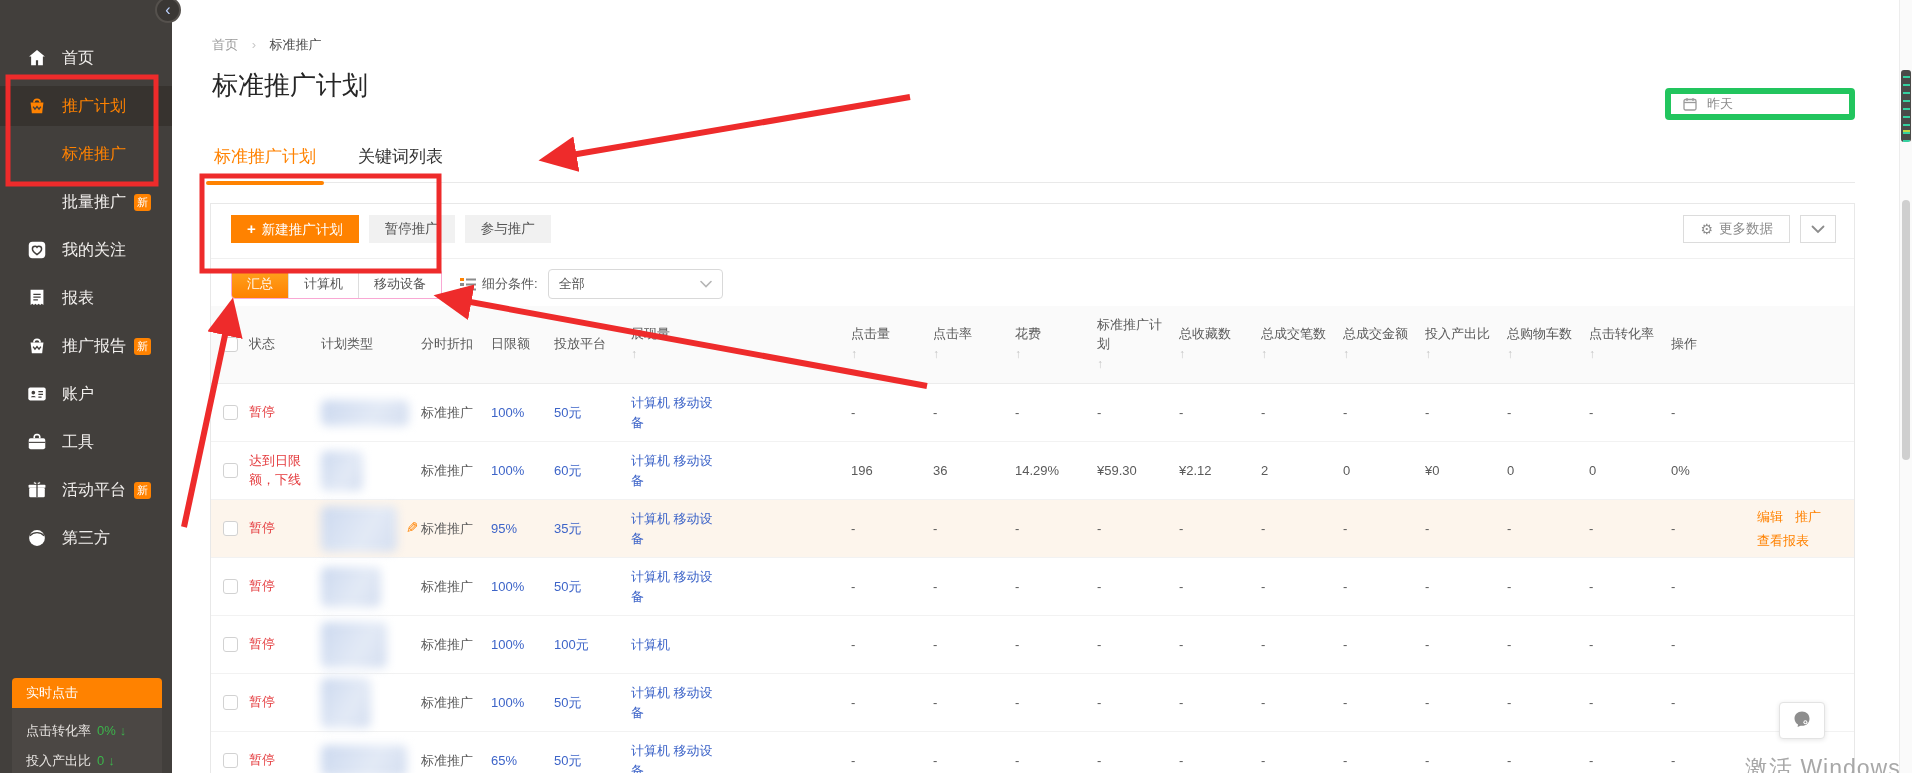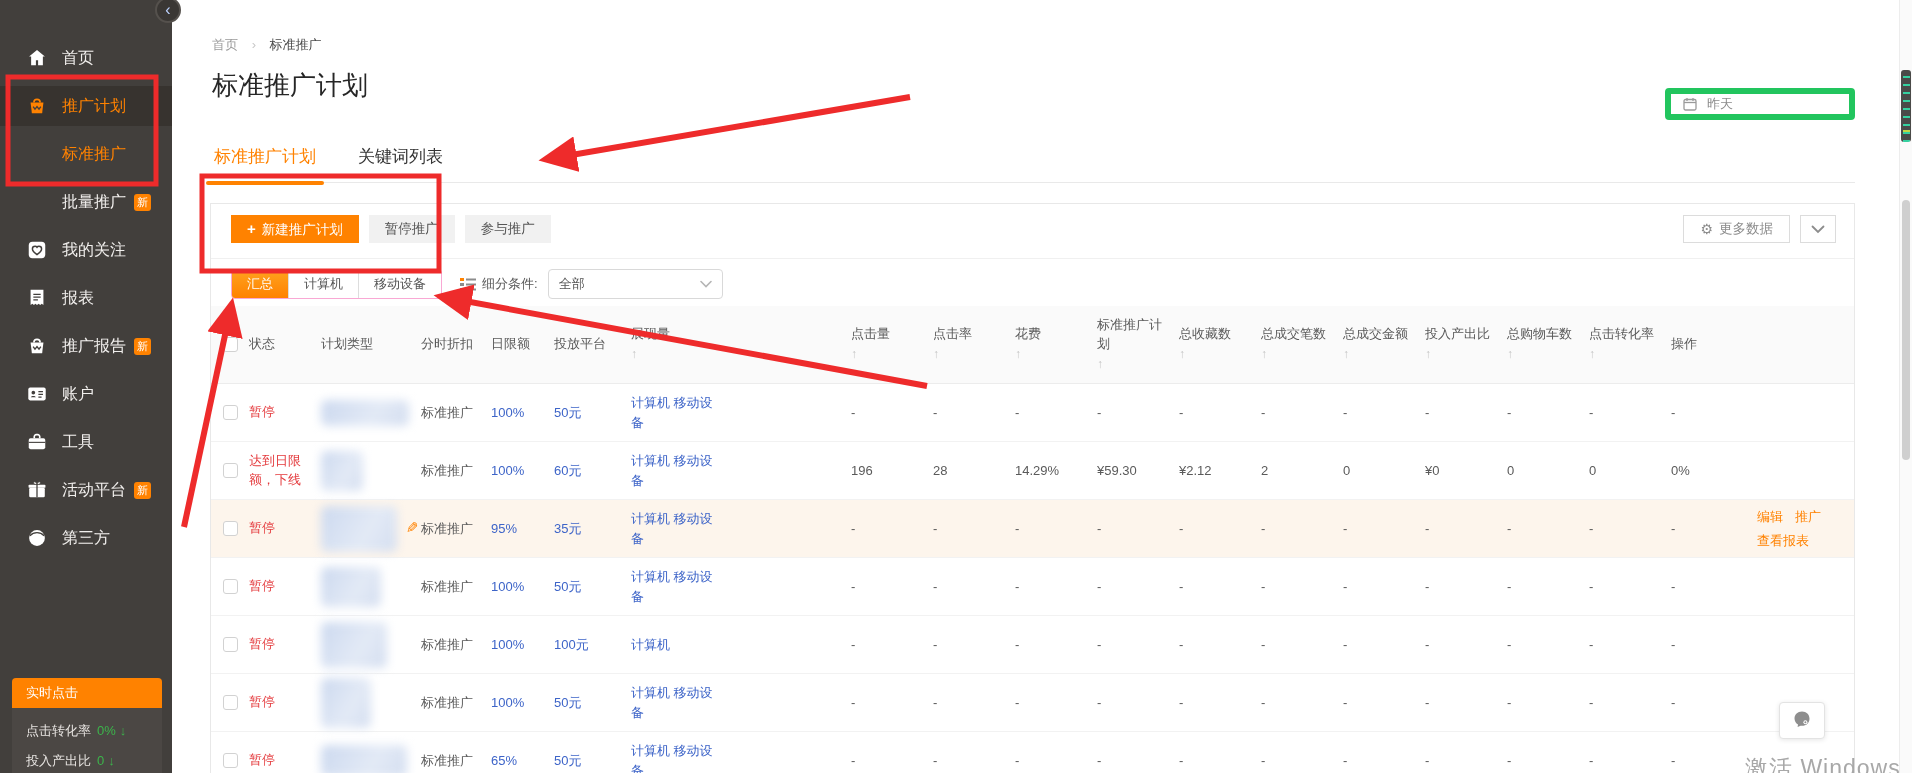--- a/index.html
+++ b/index.html
@@ -436,21 +436,21 @@
             <div class="td">
               <span class="blue">60元</span>
             </div>
             <div class="td">
               <span class="blue plat">计算机 移动设备</span>
             </div>
             <div class="td">
               <span>196</span>
             </div>
             <div class="td">
-              <span>28</span>
+              <span>36</span>
             </div>
             <div class="td">
               <span>14.29%</span>
             </div>
             <div class="td">
               <span>¥59.30</span>
             </div>
             <div class="td">
               <span>¥2.12</span>
             </div>

